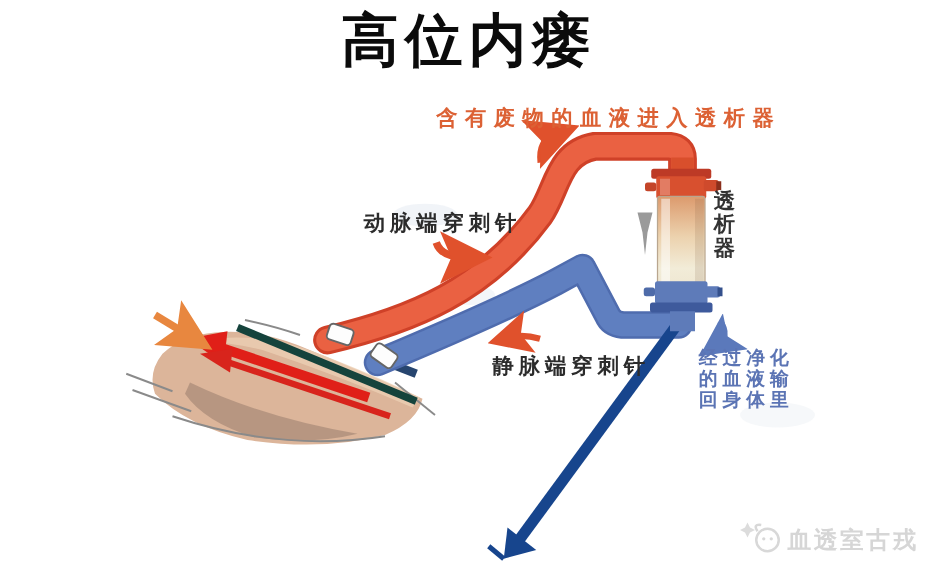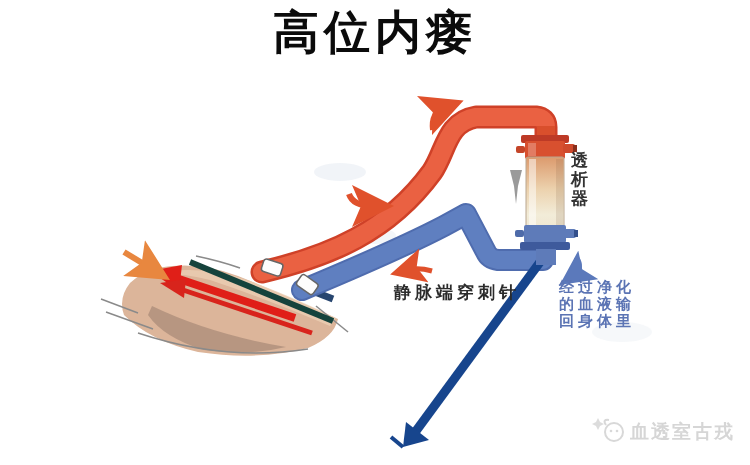--- a/index.html
+++ b/index.html
@@ -131,21 +131,23 @@
       <path d="M 598 418 l 2 4 l 4 2 l -4 2 l -2 4 l -2 -4 l -4 -2 l 4 -2 Z" fill="#dcdcdc" stroke="none"></path>
       <circle cx="614" cy="432" r="9"></circle>
       <path d="M 606 425 Q 602 419 609 420"></path>
       <circle cx="611" cy="431" r="1.3" fill="#d8d8d8" stroke="none"></circle>
       <circle cx="617" cy="431" r="1.3" fill="#d8d8d8" stroke="none"></circle>
     </g>
   </svg>
 
   <div class="txt title">高位内瘘</div>
 
+  <div class="txt inflow">含有废物的血液进入透析器</div>
 
+  <div class="txt lbl arterial-needle">动脉端穿刺针</div>
 
 
   <div class="txt lbl venous-needle">静脉端穿刺针</div>
 
   <div class="txt dialyzer-lbl">透析器</div>
 
   <div class="txt watermark">血透室古戎</div>
 
   <div class="txt outflow">
     <div>经过净化</div>

